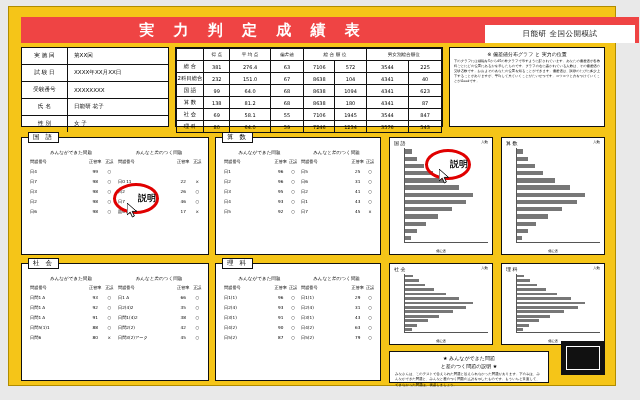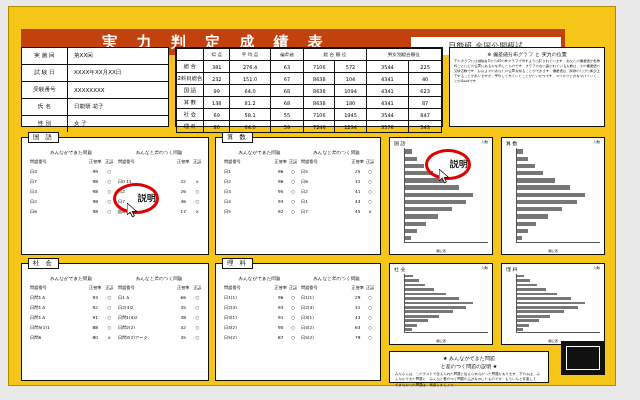--- a/index.html
+++ b/index.html
@@ -1,21 +1,21 @@
 <!DOCTYPE html>
 <html><head>
 <meta charset="utf-8">
 <style>
   html,body{margin:0;padding:0;}
   body{width:640px;height:400px;background:#d8d8d8;font-family:"DejaVu Sans","Liberation Sans",sans-serif;}
   #sheet{position:relative;width:640px;height:400px;overflow:hidden;background:#e9e9e9;}
   .paper{position:absolute;left:8px;top:6px;width:608px;height:380px;background:#f5c518;border:1px solid #b08c00;box-sizing:border-box;}
 
   
-  .title-bar{position:absolute;left:12px;top:22px;width:544px;height:26px;background:#c2410c;color:#fff;display:flex;align-items:center;}
+  .title-bar{position:absolute;left:12px;top:10px;width:618px;height:26px;background:#ef4444;color:#fff;display:flex;align-items:center;}
   .title-main{flex:1;text-align:center;font-size:15px;letter-spacing:7px;font-weight:bold;}
   .title-right{width:150px;height:18px;margin-right:4px;background:#fff;color:#111;font-size:7.5px;display:flex;align-items:center;justify-content:center;letter-spacing:0.5px;margin-top:7px;}
 
   
   .idtable{position:absolute;left:12px;top:40px;width:148px;height:80px;border:1px solid #111;background:#fff;box-sizing:border-box;}
   .idrow{display:flex;height:16px;border-bottom:1px solid #111;}
   .idrow:last-child{border-bottom:none;}
   .idlab{width:46px;border-right:1px solid #111;font-size:5.6px;display:flex;align-items:center;justify-content:space-around;padding:0 4px;box-sizing:border-box;}
   .idval{flex:1;font-size:5.6px;display:flex;align-items:center;padding-left:6px;}
 

